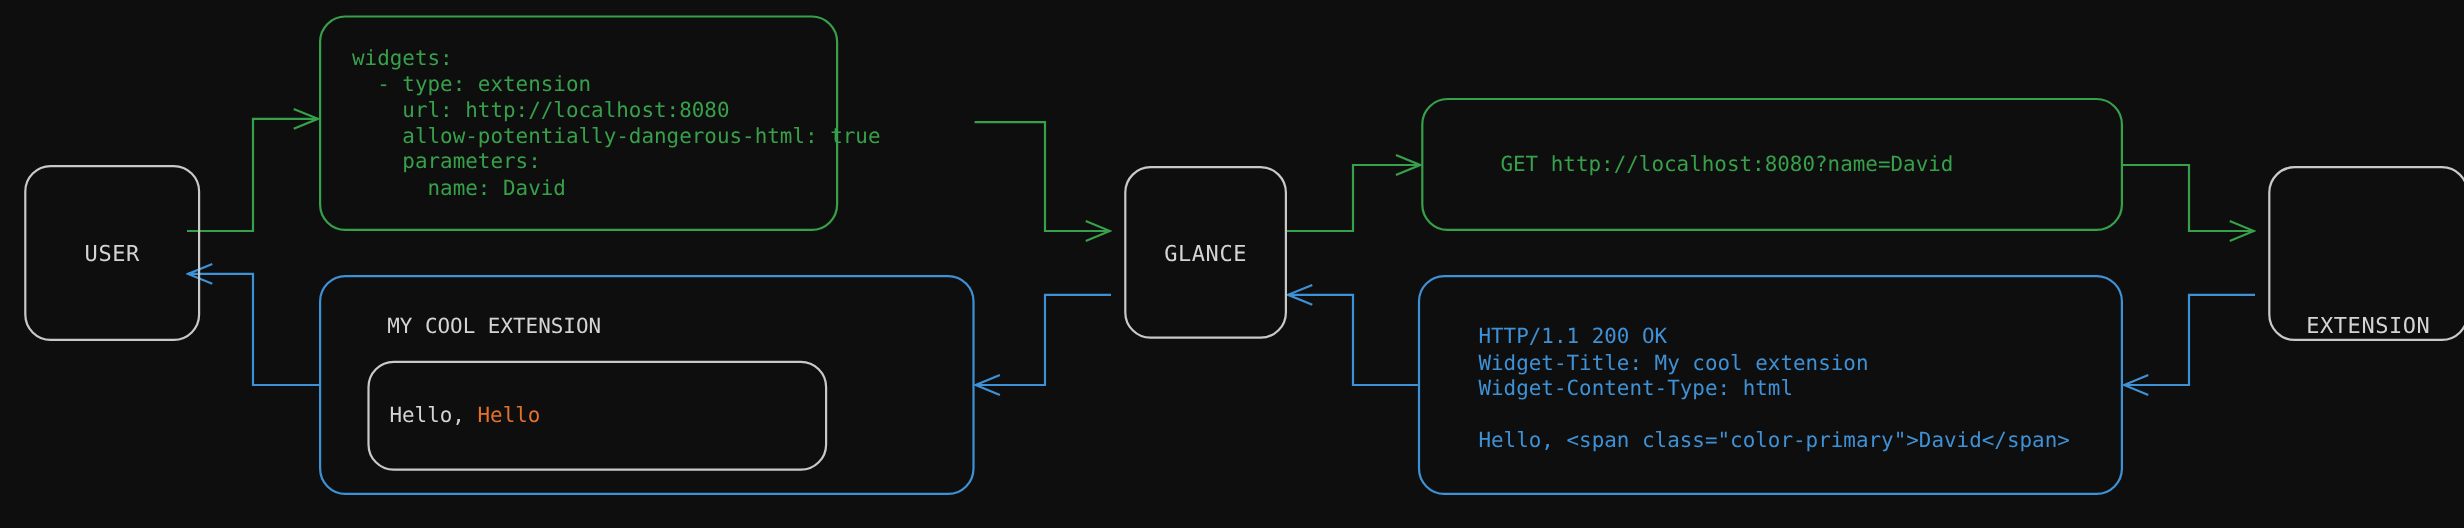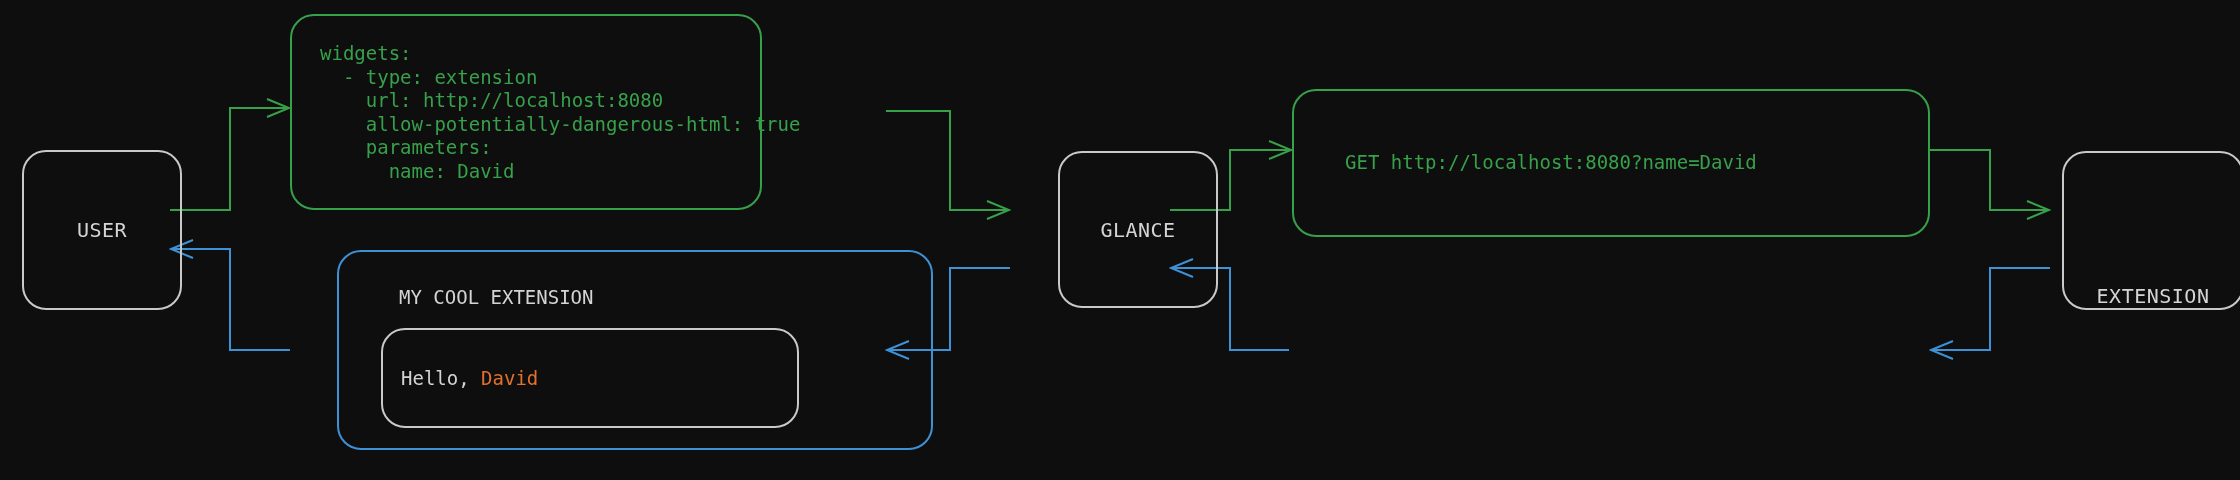--- a/index.html
+++ b/index.html
@@ -31,39 +31,39 @@
     border-color: var(--node-border-gray, #c9c9c9);
     color: var(--text-light-gray, #d4d4d4);
     display: flex;
     align-items: center;
     justify-content: center;
     font-size: 20px;
     letter-spacing: 0.5px;
     margin-left: 12px;
   }
   .node-user      { left: 10px;   top: 150px; width: 160px; height: 160px; }
-  .node-glance    { left: 1046px; top: 151px; width: 160px; height: 157px; }
+  .node-glance    { left: 1010px; top: 151px; width: 148px; height: 157px; }
   .node-extension { left: 2050px; top: 151px; width: 182px; height: 159px; align-items: flex-end; }
 
   .green-box { border-color: var(--flow-request-green, #37a04a); color: var(--flow-request-green, #37a04a); }
-  .blue-box  { border-color: var(--flow-response-blue, #3f91d6); color: var(--flow-response-blue, #3f91d6); margin-left: 47px; }
+  .blue-box  { border-color: var(--flow-response-blue, #3f91d6); color: var(--flow-response-blue, #3f91d6); }
 
   .code {
     white-space: pre;
     font-size: 19px;
     line-height: 23.5px;
   }
   .config-box {
     left: 290px; top: 14px; width: 472px; height: 196px;
     padding: 26px 0 0 28px;
   }
   .request-box {
-    left: 1292px; top: 89px; width: 638px; height: 148px;
+    left: 1292px; top: 89px; width: 638px; height: 121px;
     display: flex; align-items: center;
-    padding-left: 51px;
+    padding-left: 70px;
   }
   .response-box {
     left: 1289px; top: 250px; width: 641px; height: 200px;
     padding: 43px 0 0 53px;
   }
   .preview-box {
     left: 290px; top: 250px; width: 596px; height: 200px;
     border-color: var(--flow-response-blue, #3f91d6);
   }
   .preview-title {
@@ -123,28 +123,33 @@
   <div class="box green-box code config-box"><span>widgets:
   - type: extension
     url: http://localhost:8080
     allow-potentially-dangerous-html: true
     parameters:
       name: David</span></div>
 
   <div class="box blue-box preview-box">
     <div class="preview-title">MY COOL EXTENSION</div>
     <div class="preview-inner">
-      <span class="greeting-prefix">Hello, </span><span class="greeting-name">David</span>
+      <span class="greeting-prefix">Hello, </span><span class="greeting-name">Hello</span>
     </div>
   </div>
 
   <div class="box node node-glance">
     <span>GLANCE</span>
   </div>
 
   <div class="box green-box code request-box"><span>GET http://localhost:8080?name=David</span></div>
 
+  <div class="box blue-box code response-box"><span>HTTP/1.1 200 OK
+Widget-Title: My cool extension
+Widget-Content-Type: html
+
+Hello, &lt;span class="color-primary"&gt;David&lt;/span&gt;</span></div>
 
   <div class="box node node-extension">
     <span>EXTENSION</span>
   </div>
 
 </div>
 
 </body></html>

